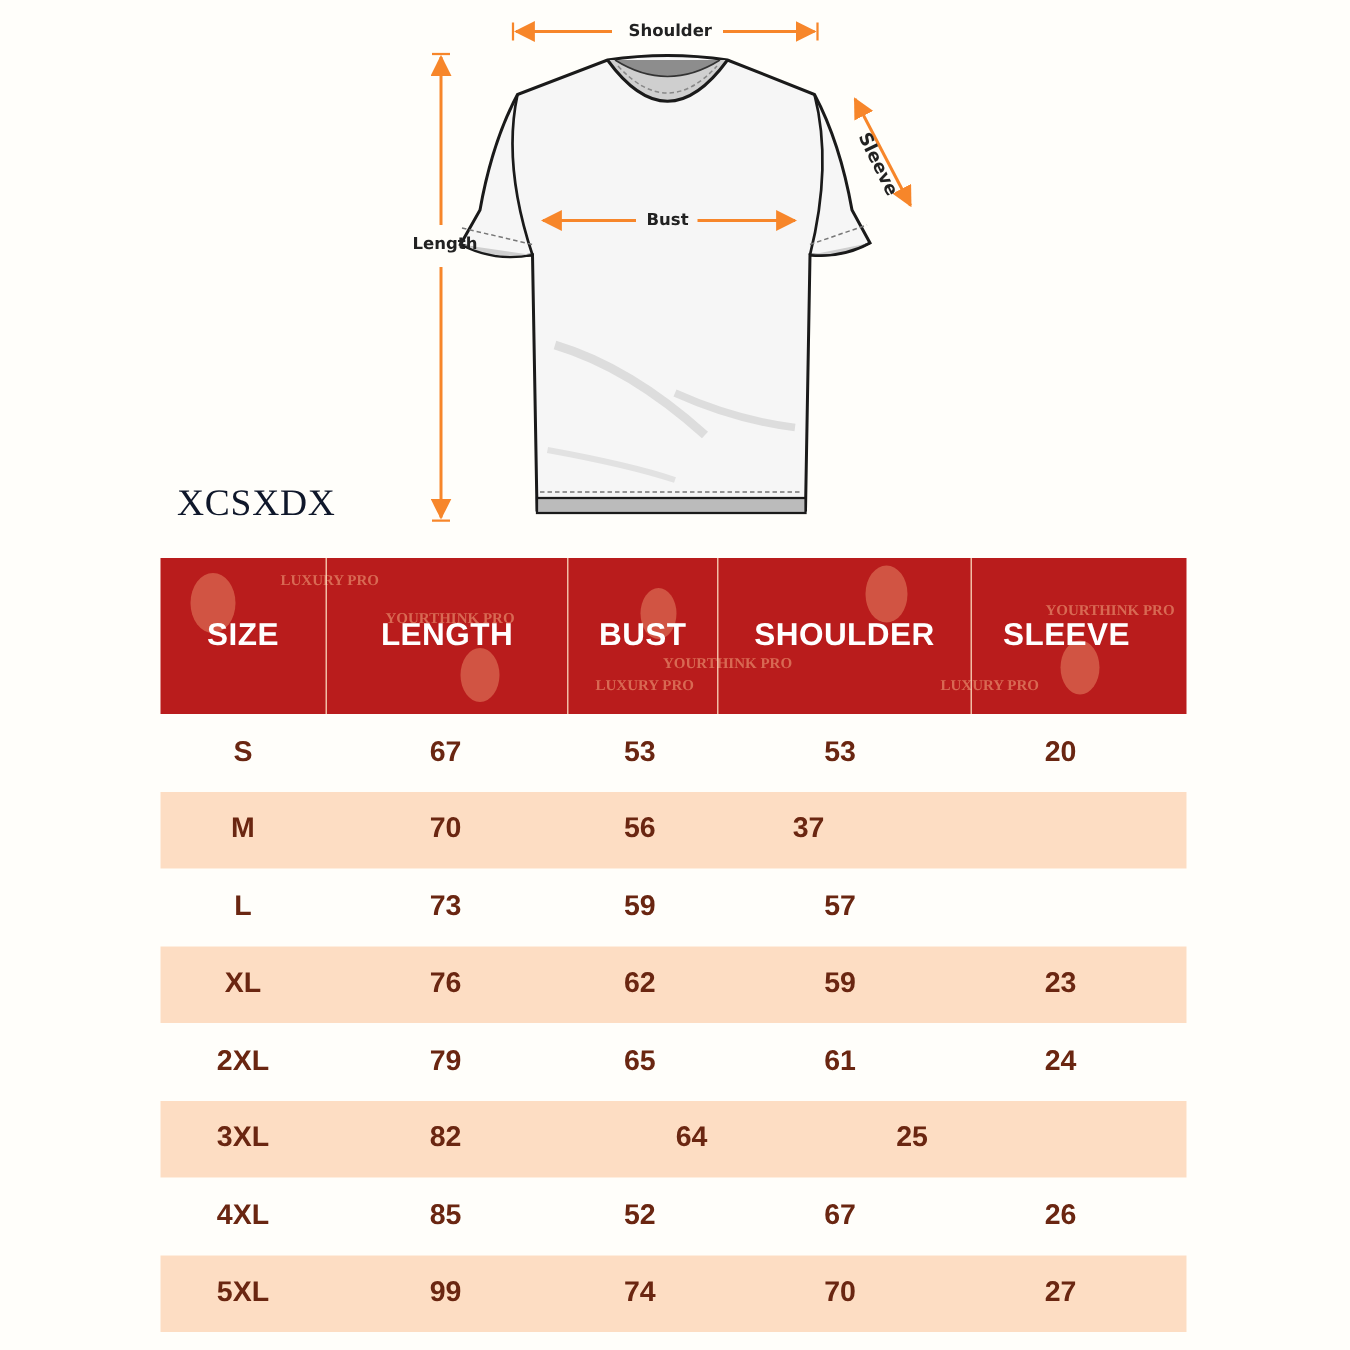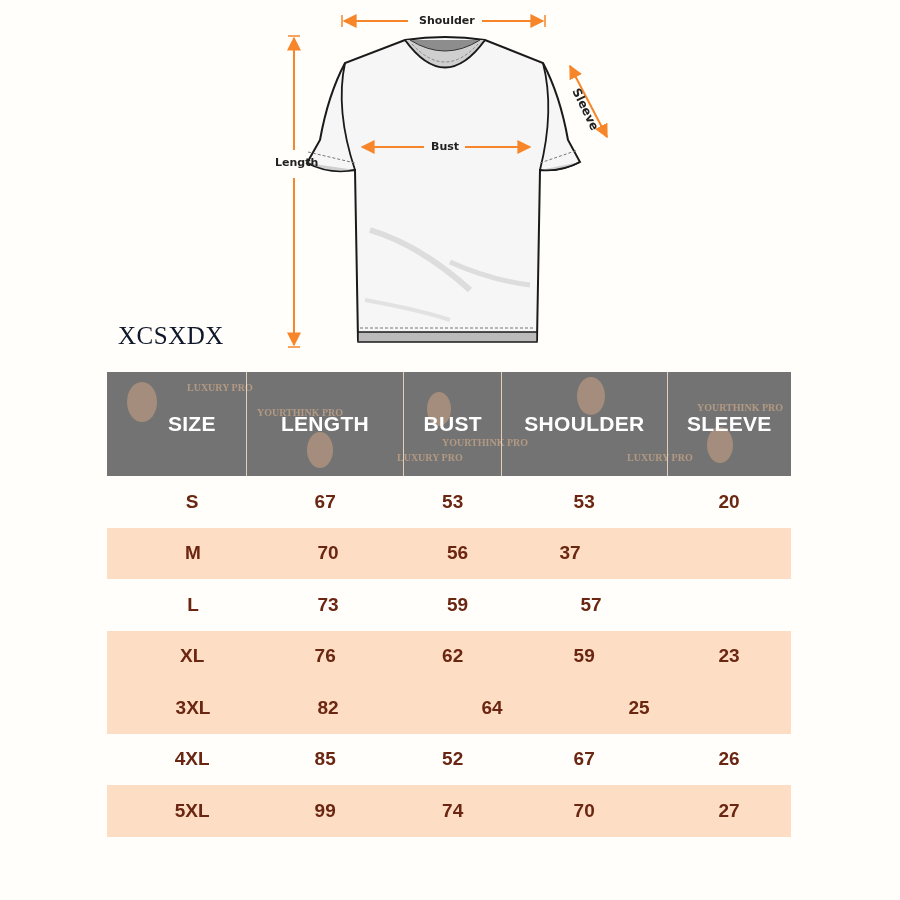--- a/index.html
+++ b/index.html
@@ -1,29 +1,29 @@
 <!DOCTYPE html>
 <html><head>
 <meta charset="utf-8">
 <style>
   html,body{margin:0;padding:0;}
   body{width:900px;height:900px;background:#fffefa;position:relative;overflow:hidden;font-family:"Liberation Sans","DejaVu Sans",sans-serif;}
   .diagram{position:absolute;left:0;top:0;width:900px;height:365px;}
   .brand{position:absolute;left:118px;top:322px;font-family:"Liberation Serif","DejaVu Serif",serif;font-size:25px;color:#0f172a;letter-spacing:0.5px;}
   .lbl{position:absolute;font-family:"DejaVu Sans",sans-serif;font-weight:bold;font-size:11px;color:#222;}
   .table{position:absolute;left:107px;top:372px;width:684px;}
-  .thead{display:flex;height:104px;background:#737373;position:relative;overflow:hidden;}
+  .thead{display:flex;height:104px;background:#b91c1c;position:relative;overflow:hidden;}
   .thead .cell{color:#fff;font-weight:bold;font-size:21px;letter-spacing:0.3px;display:flex;align-items:center;justify-content:center;border-right:1px solid rgba(255,230,200,0.8);position:relative;z-index:1;}
   .thead .cell:last-child{border-right:none;}
   .wm{position:absolute;color:rgba(255,200,150,0.45);font-family:"Liberation Serif",serif;font-size:10px;font-weight:bold;z-index:0;white-space:nowrap;}
   .blob{position:absolute;background:rgba(255,190,140,0.35);border-radius:50%;z-index:0;}
   .row{display:flex;height:51.5px;align-items:center;}
   .row.alt{background:#fdddc3;}
   .row .cell{color:#6a2611;font-weight:bold;font-size:19px;display:flex;align-items:center;justify-content:center;height:100%;}
-  .c0{width:110px;padding-left:31px;} .c1{width:160px;} .c2{width:99px;} .c3{width:168px;} .c4{width:126px;}
+  .c0{width:110px;} .c1{width:160px;} .c2{width:99px;} .c3{width:168px;} .c4{width:126px;}
 </style>
 </head>
 <body>
 
 <div class="diagram">
   <svg width="900" height="365" viewBox="0 0 900 365">
     <defs>
       <marker id="ah" viewBox="0 0 10 10" refX="9" refY="5" markerWidth="7" markerHeight="7" orient="auto-start-reverse">
         <path d="M0,0 L10,5 L0,10 z" fill="#f7862a"></path>
       </marker>
@@ -112,20 +112,27 @@
     <div class="cell c2">59</div>
     <div class="cell c3">57</div>
   </div>
   <div class="row alt">
     <div class="cell c0">XL</div>
     <div class="cell c1">76</div>
     <div class="cell c2">62</div>
     <div class="cell c3">59</div>
     <div class="cell c4">23</div>
   </div>
+  <div class="row">
+    <div class="cell c0">2XL</div>
+    <div class="cell c1">79</div>
+    <div class="cell c2">65</div>
+    <div class="cell c3">61</div>
+    <div class="cell c4">24</div>
+  </div>
   <div class="row alt">
     <div class="cell c0">3XL</div>
     <div class="cell c1">82</div>
     <div class="cell c3">64</div>
     <div class="cell c4">25</div>
   </div>
   <div class="row">
     <div class="cell c0">4XL</div>
     <div class="cell c1">85</div>
     <div class="cell c2">52</div>

